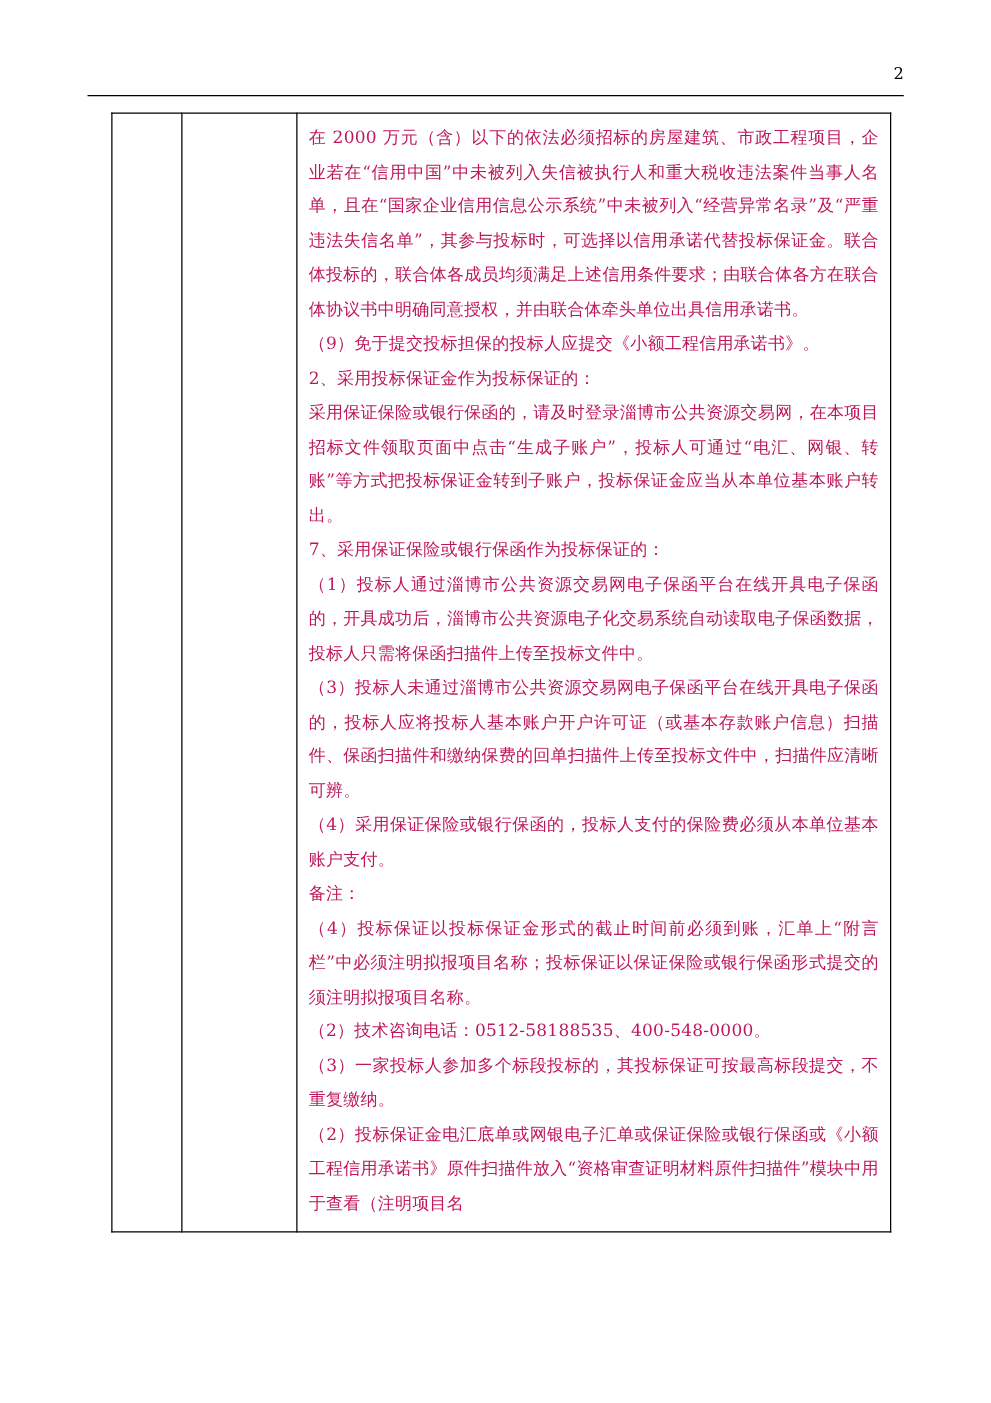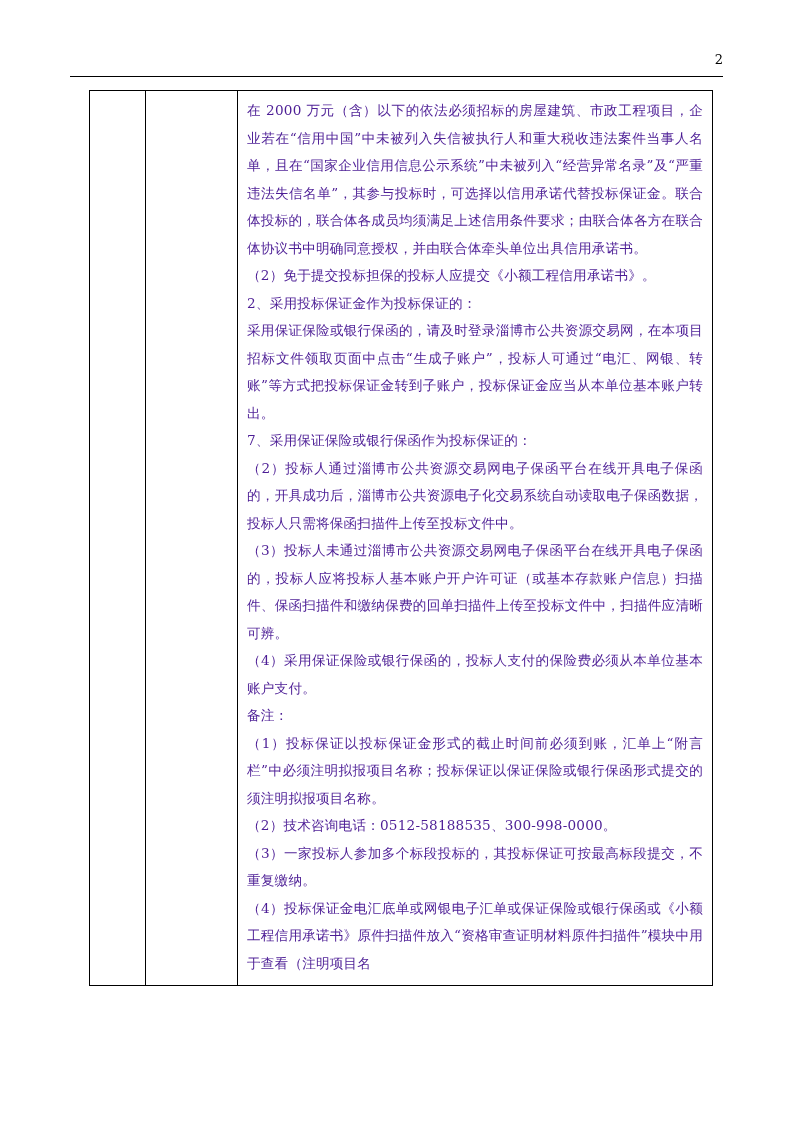--- a/index.html
+++ b/index.html
@@ -69,21 +69,21 @@
   }
 
   .para {
     font-family: "DejaVu Serif", "Liberation Serif", serif;
     font-size: 13.6px;
     line-height: 27.5px;
     letter-spacing: 0.2px;
     text-align: justify;
     text-justify: inter-ideograph;
     margin: 0;
-    color: #4c1d95;
+    color: #be185d;
   }
   .para.bold {
     font-weight: normal;
   }
 </style>
 </head>
 <body>
 
 <div class="page">
 
@@ -97,31 +97,31 @@
         <tr>
       <td class="col-a">
         <div class="cell-content"></div>
       </td>
       <td class="col-b">
         <div class="cell-content"></div>
       </td>
       <td class="col-c">
         <div class="cell-content">
           <p class="para">在 2000 万元（含）以下的依法必须招标的房屋建筑、市政工程项目，企业若在“信用中国”中未被列入失信被执行人和重大税收违法案件当事人名单，且在“国家企业信用信息公示系统”中未被列入“经营异常名录”及“严重违法失信名单”，其参与投标时，可选择以信用承诺代替投标保证金。联合体投标的，联合体各成员均须满足上述信用条件要求；由联合体各方在联合体协议书中明确同意授权，并由联合体牵头单位出具信用承诺书。</p>
-          <p class="para">（2）免于提交投标担保的投标人应提交《小额工程信用承诺书》。</p>
+          <p class="para">（9）免于提交投标担保的投标人应提交《小额工程信用承诺书》。</p>
           <p class="para bold">2、采用投标保证金作为投标保证的：</p>
           <p class="para bold">采用保证保险或银行保函的，请及时登录淄博市公共资源交易网，在本项目招标文件领取页面中点击“生成子账户”，投标人可通过“电汇、网银、转账”等方式把投标保证金转到子账户，投标保证金应当从本单位基本账户转出。</p>
           <p class="para bold">7、采用保证保险或银行保函作为投标保证的：</p>
-          <p class="para bold">（2）投标人通过淄博市公共资源交易网电子保函平台在线开具电子保函的，开具成功后，淄博市公共资源电子化交易系统自动读取电子保函数据，投标人只需将保函扫描件上传至投标文件中。</p>
+          <p class="para bold">（1）投标人通过淄博市公共资源交易网电子保函平台在线开具电子保函的，开具成功后，淄博市公共资源电子化交易系统自动读取电子保函数据，投标人只需将保函扫描件上传至投标文件中。</p>
           <p class="para bold">（3）投标人未通过淄博市公共资源交易网电子保函平台在线开具电子保函的，投标人应将投标人基本账户开户许可证（或基本存款账户信息）扫描件、保函扫描件和缴纳保费的回单扫描件上传至投标文件中，扫描件应清晰可辨。</p>
           <p class="para bold">（4）采用保证保险或银行保函的，投标人支付的保险费必须从本单位基本账户支付。</p>
           <p class="para">备注：</p>
-          <p class="para">（1）投标保证以投标保证金形式的截止时间前必须到账，汇单上“附言栏”中必须注明拟报项目名称；投标保证以保证保险或银行保函形式提交的须注明拟报项目名称。</p>
-          <p class="para">（2）技术咨询电话：0512-58188535、300-998-0000。</p>
+          <p class="para">（4）投标保证以投标保证金形式的截止时间前必须到账，汇单上“附言栏”中必须注明拟报项目名称；投标保证以保证保险或银行保函形式提交的须注明拟报项目名称。</p>
+          <p class="para">（2）技术咨询电话：0512-58188535、400-548-0000。</p>
           <p class="para">（3）一家投标人参加多个标段投标的，其投标保证可按最高标段提交，不重复缴纳。</p>
-          <p class="para">（4）投标保证金电汇底单或网银电子汇单或保证保险或银行保函或《小额工程信用承诺书》原件扫描件放入“资格审查证明材料原件扫描件”模块中用于查看（注明项目名</p>
+          <p class="para">（2）投标保证金电汇底单或网银电子汇单或保证保险或银行保函或《小额工程信用承诺书》原件扫描件放入“资格审查证明材料原件扫描件”模块中用于查看（注明项目名</p>
         </div>
       </td>
     </tr>
   </tbody>
     </table>
 
 </div>
 
 </body></html>

